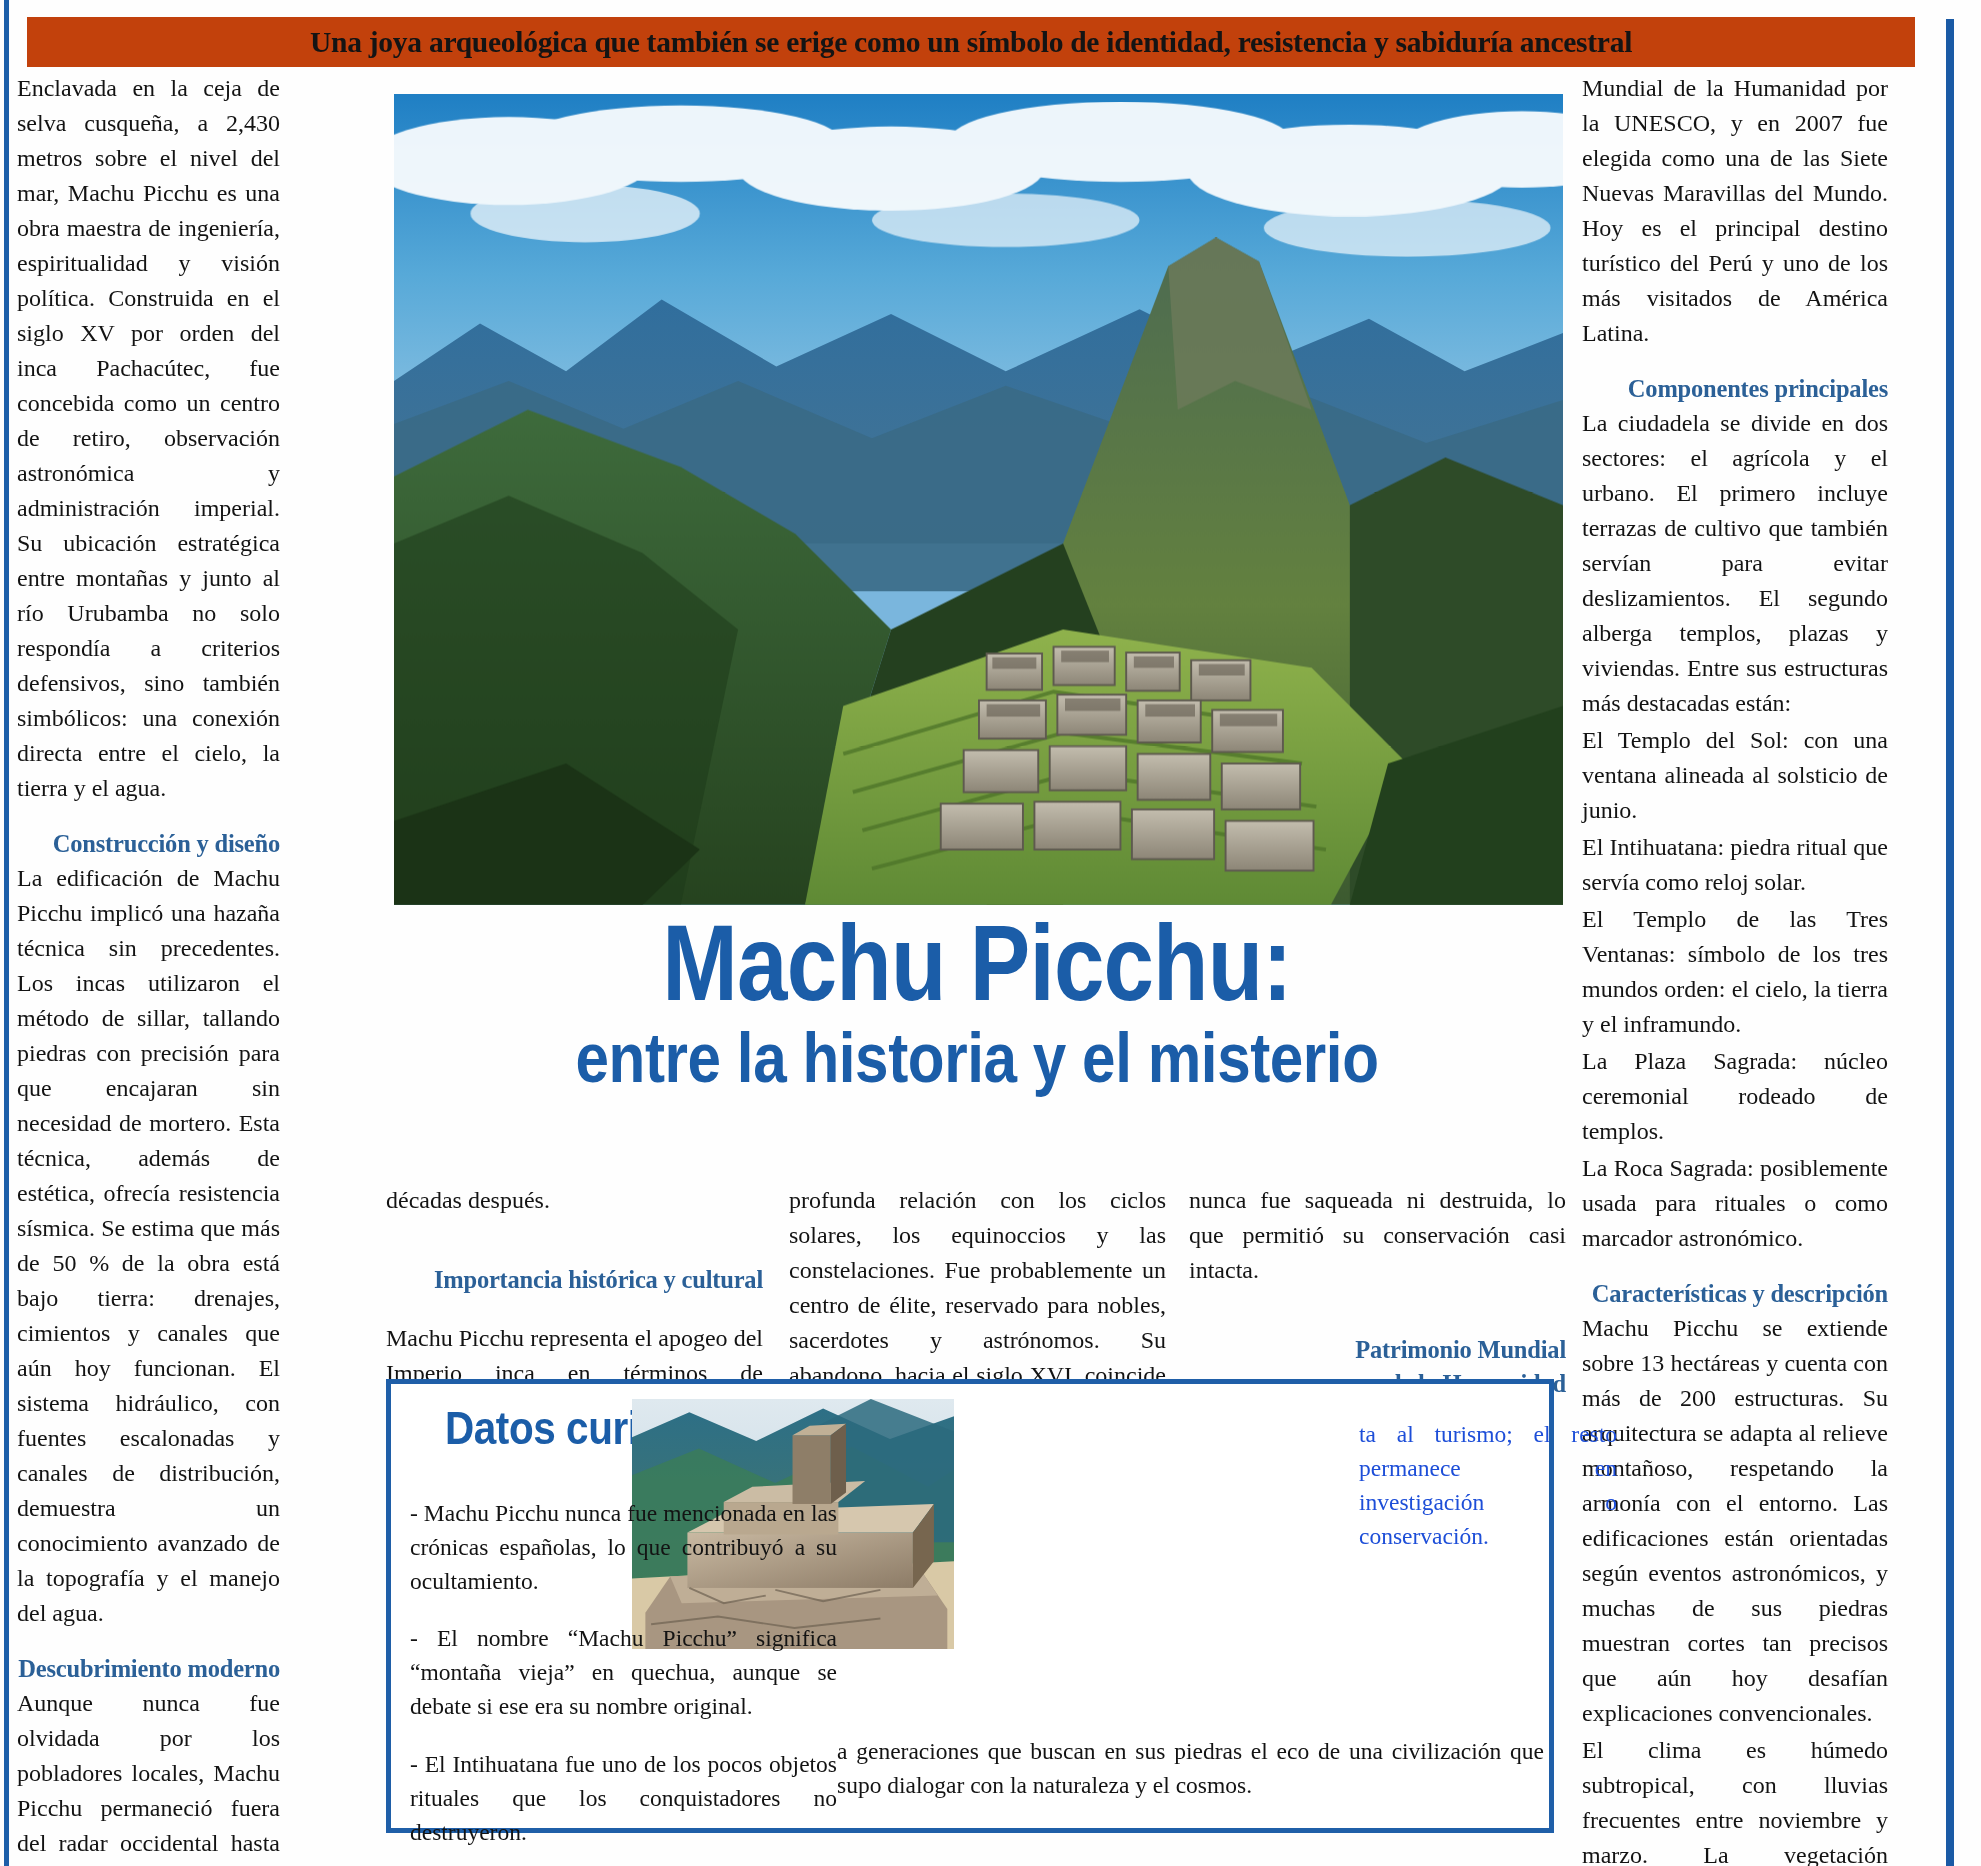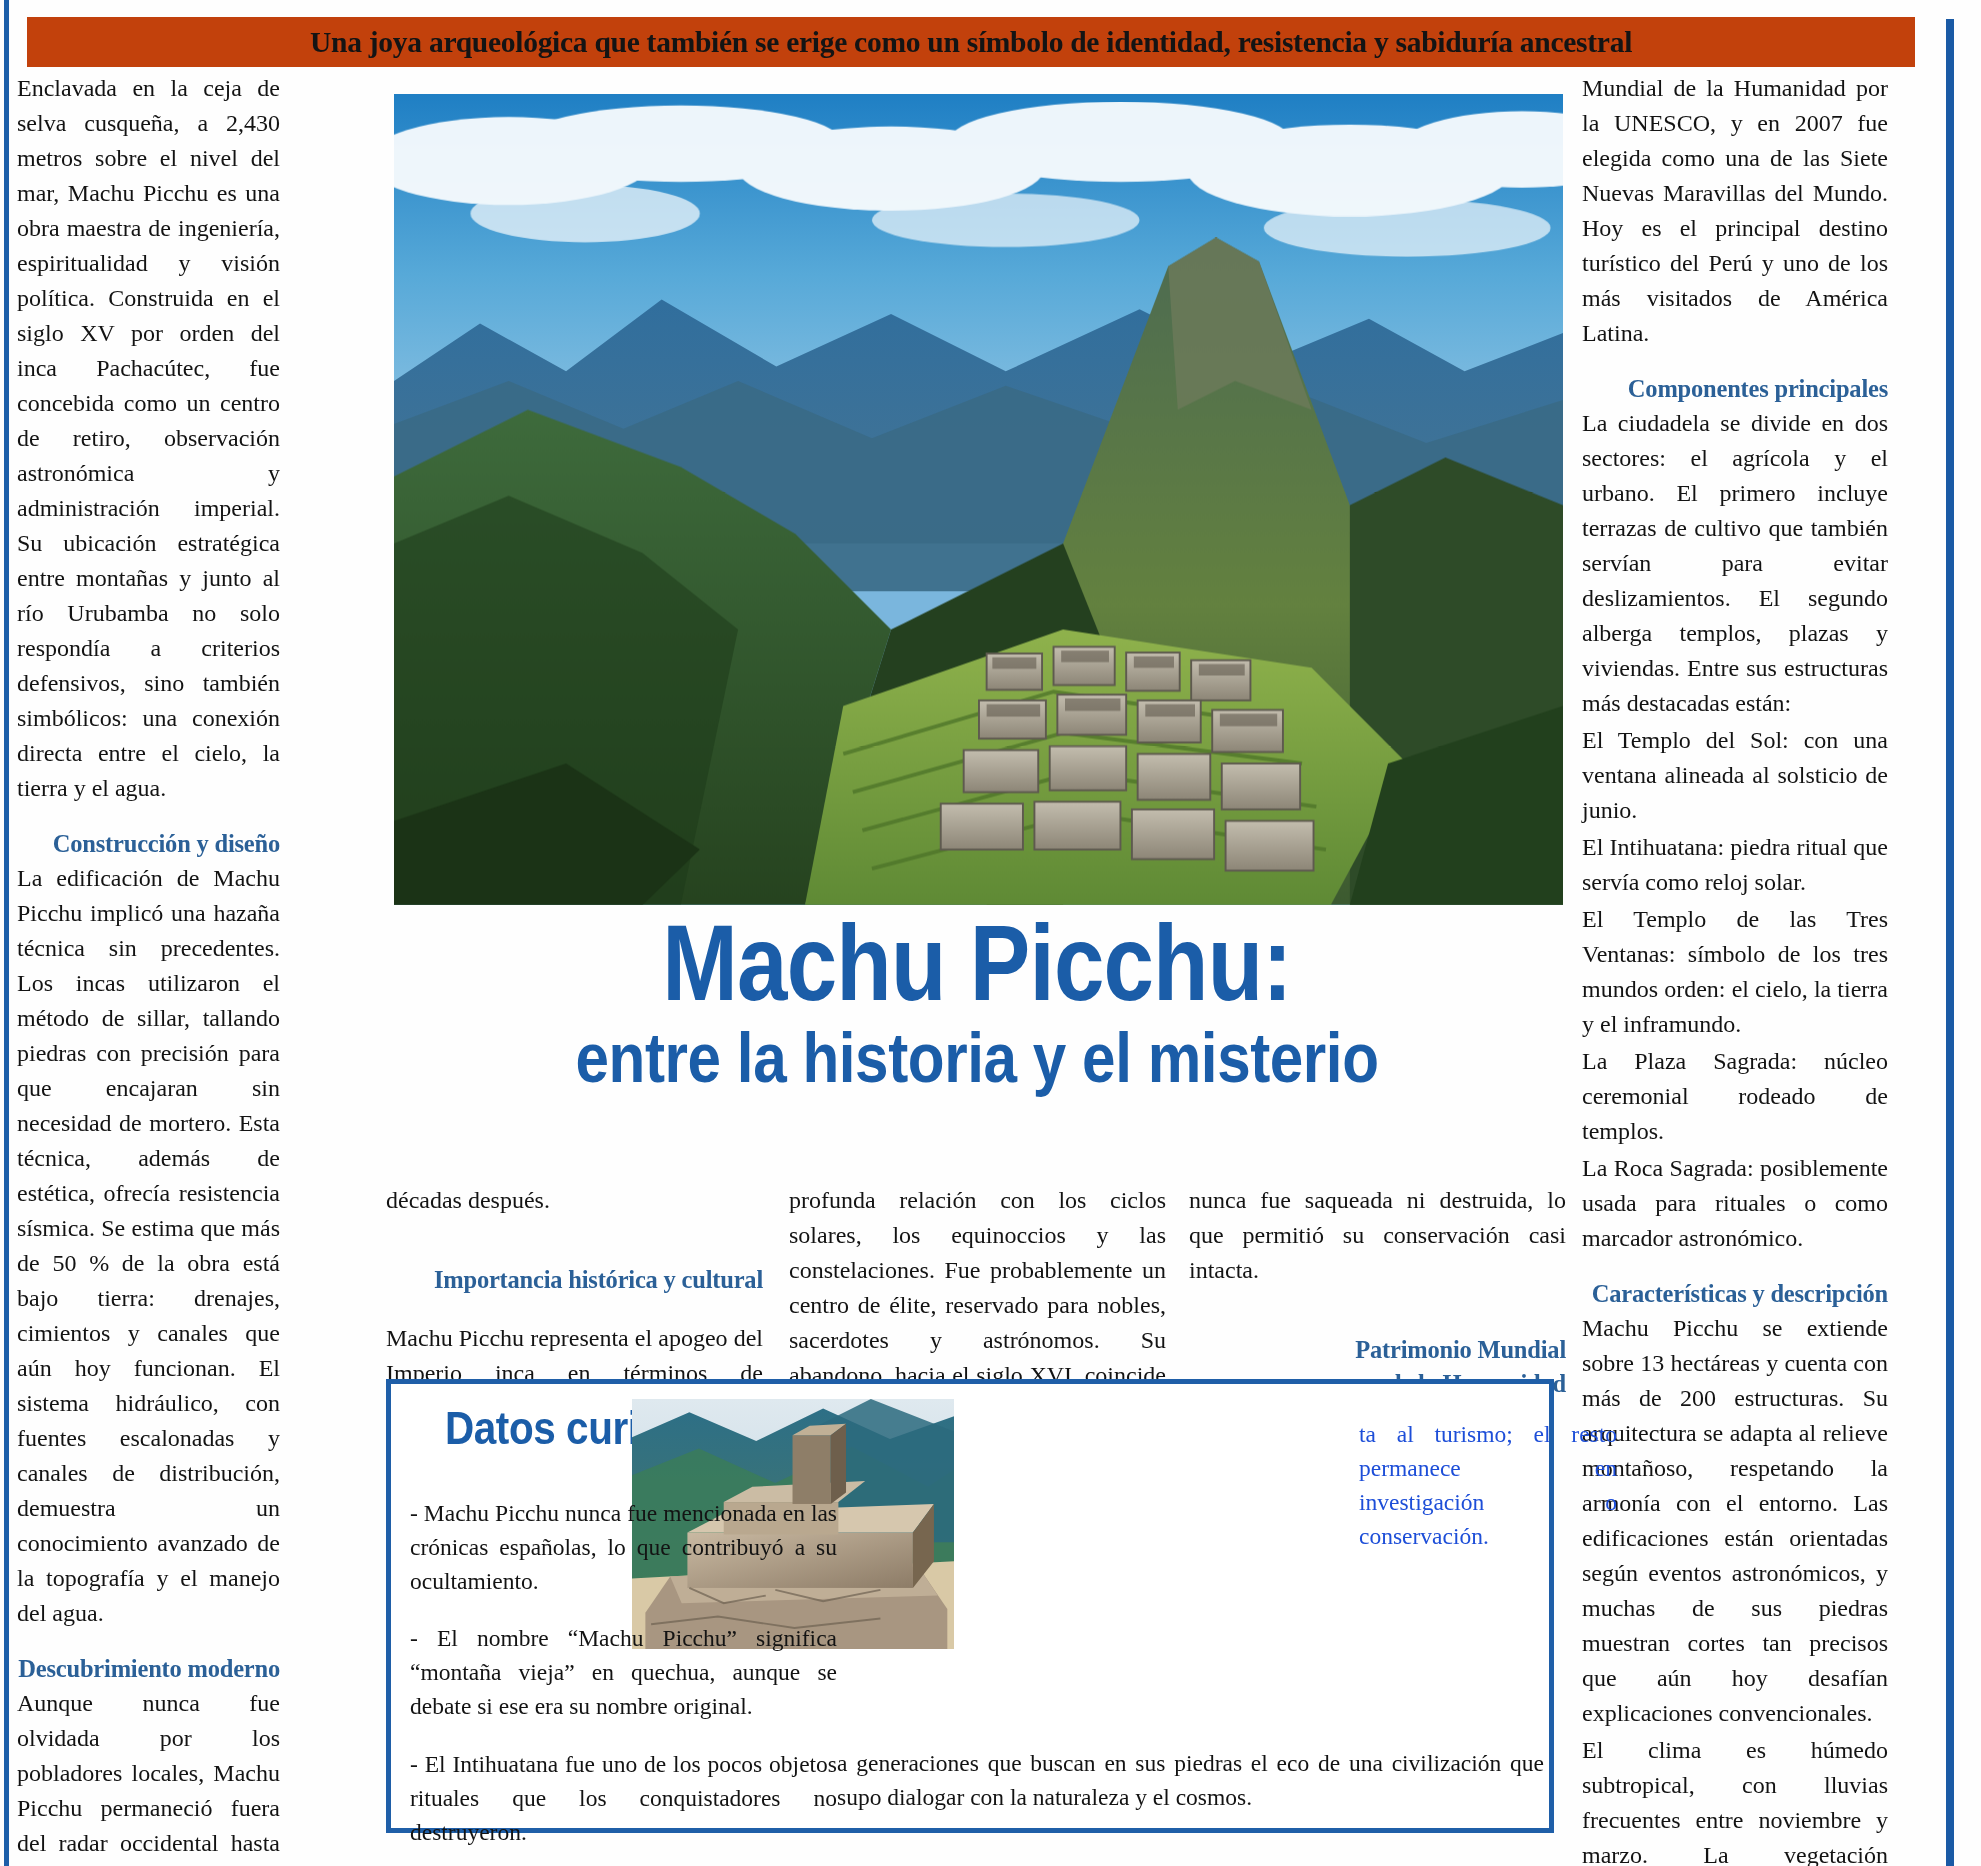--- a/index.html
+++ b/index.html
@@ -148,21 +148,21 @@
     position:absolute;left:968px;top:9.6px;width:258px;
     text-align:justify;
     font-size:23.5px;line-height:34px;color:#1d4ed8;
   }
   .box-img{
     position:absolute;left:241px;top:15.3px;width:322px;height:250px;
     overflow:hidden;background:#cbb79a;
   }
   .box-img svg{display:block;width:100%;height:100%;}
   .box-bottom{
-    position:absolute;left:446px;top:362px;width:707px;
+    position:absolute;left:446px;top:350px;width:707px;
     text-align:justify;
     font-size:23.5px;line-height:34px;color:#131313;
   }
 </style>
 </head>
 <body>
 
 <div class="page">
 
   <div class="rule-left"></div>

